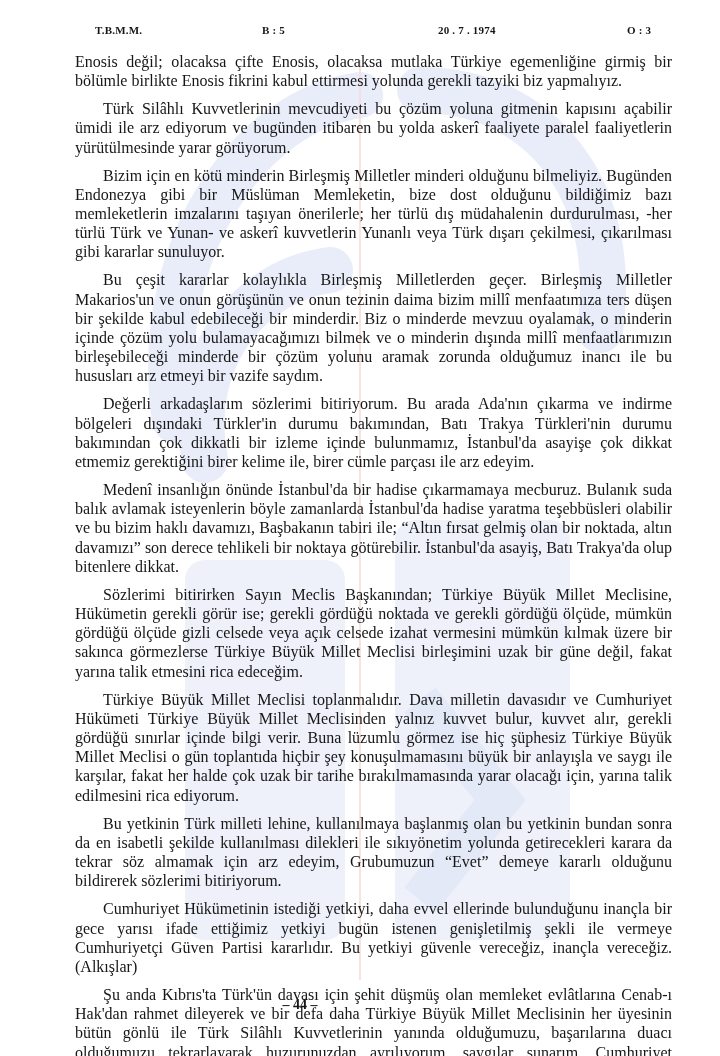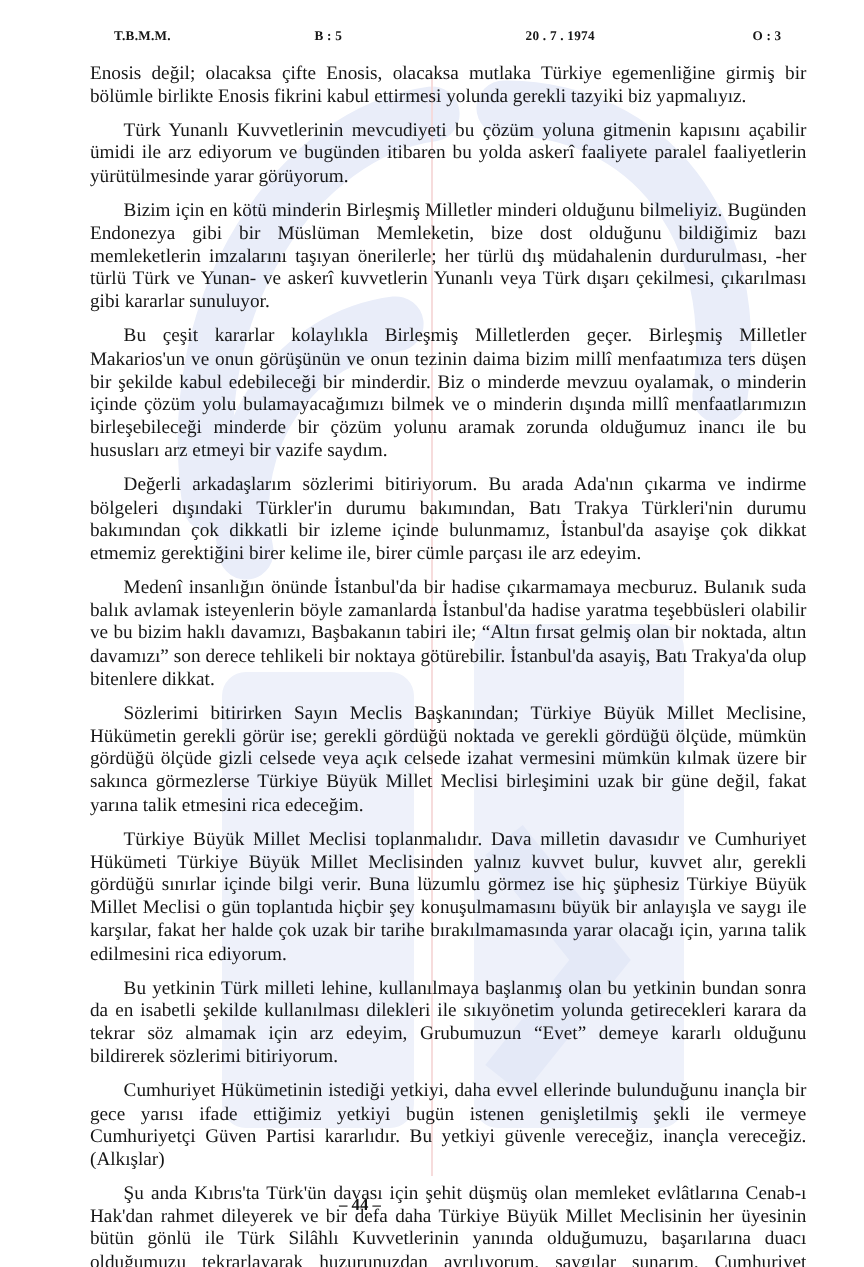--- a/index.html
+++ b/index.html
@@ -52,21 +52,21 @@
 <div class="page">
   <div class="header">
     <span class="h-left">T.B.M.M.</span>
     <span class="h-sess">B : 5</span>
     <span class="h-date">20 . 7 . 1974</span>
     <span class="h-right">O : 3</span>
   </div>
 
   <div class="body-text">
     <p>Enosis değil; olacaksa çifte Enosis, olacaksa mutlaka Türkiye egemenliğine girmiş bir bölümle birlikte Enosis fikrini kabul ettirmesi yolunda gerekli tazyiki biz yapmalıyız.</p>
-    <p class="indent">Türk Yunanlı Kuvvetlerinin mevcudiyeti bu çözüm yoluna gitmenin kapısını açabilir ümidi ile arz ediyorum ve bugünden itibaren bu yolda askerî faaliyete paralel faaliyetlerin yürütülmesinde yarar görüyorum.</p>
+    <p class="indent">Türk Silâhlı Kuvvetlerinin mevcudiyeti bu çözüm yoluna gitmenin kapısını açabilir ümidi ile arz ediyorum ve bugünden itibaren bu yolda askerî faaliyete paralel faaliyetlerin yürütülmesinde yarar görüyorum.</p>
     <p class="indent">Bizim için en kötü minderin Birleşmiş Milletler minderi olduğunu bilmeliyiz. Bugünden Endonezya gibi bir Müslüman Memleketin, bize dost olduğunu bildiğimiz bazı memleketlerin imzalarını taşıyan önerilerle; her türlü dış müdahalenin durdurulması, -her türlü Türk ve Yunan- ve askerî kuvvetlerin Yunanlı veya Türk dışarı çekilmesi, çıkarılması gibi kararlar sunuluyor.</p>
     <p class="indent">Bu çeşit kararlar kolaylıkla Birleşmiş Milletlerden geçer. Birleşmiş Milletler Makarios'un ve onun görüşünün ve onun tezinin daima bizim millî menfaatımıza ters düşen bir şekilde kabul edebileceği bir minderdir. Biz o minderde mevzuu oyalamak, o minderin içinde çözüm yolu bulamayacağımızı bilmek ve o minderin dışında millî menfaatlarımızın birleşebileceği minderde bir çözüm yolunu aramak zorunda olduğumuz inancı ile bu hususları arz etmeyi bir vazife saydım.</p>
     <p class="indent">Değerli arkadaşlarım sözlerimi bitiriyorum. Bu arada Ada'nın çıkarma ve indirme bölgeleri dışındaki Türkler'in durumu bakımından, Batı Trakya Türkleri'nin durumu bakımından çok dikkatli bir izleme içinde bulunmamız, İstanbul'da asayişe çok dikkat etmemiz gerektiğini birer kelime ile, birer cümle parçası ile arz edeyim.</p>
     <p class="indent">Medenî insanlığın önünde İstanbul'da bir hadise çıkarmamaya mecburuz. Bulanık suda balık avlamak isteyenlerin böyle zamanlarda İstanbul'da hadise yaratma teşebbüsleri olabilir ve bu bizim haklı davamızı, Başbakanın tabiri ile; “Altın fırsat gelmiş olan bir noktada, altın davamızı” son derece tehlikeli bir noktaya götürebilir. İstanbul'da asayiş, Batı Trakya'da olup bitenlere dikkat.</p>
     <p class="indent">Sözlerimi bitirirken Sayın Meclis Başkanından; Türkiye Büyük Millet Meclisine, Hükümetin gerekli görür ise; gerekli gördüğü noktada ve gerekli gördüğü ölçüde, mümkün gördüğü ölçüde gizli celsede veya açık celsede izahat vermesini mümkün kılmak üzere bir sakınca görmezlerse Türkiye Büyük Millet Meclisi birleşimini uzak bir güne değil, fakat yarına talik etmesini rica edeceğim.</p>
     <p class="indent">Türkiye Büyük Millet Meclisi toplanmalıdır. Dava milletin davasıdır ve Cumhuriyet Hükümeti Türkiye Büyük Millet Meclisinden yalnız kuvvet bulur, kuvvet alır, gerekli gördüğü sınırlar içinde bilgi verir. Buna lüzumlu görmez ise hiç şüphesiz Türkiye Büyük Millet Meclisi o gün toplantıda hiçbir şey konuşulmamasını büyük bir anlayışla ve saygı ile karşılar, fakat her halde çok uzak bir tarihe bırakılmamasında yarar olacağı için, yarına talik edilmesini rica ediyorum.</p>
     <p class="indent">Bu yetkinin Türk milleti lehine, kullanılmaya başlanmış olan bu yetkinin bundan sonra da en isabetli şekilde kullanılması dilekleri ile sıkıyönetim yolunda getirecekleri karara da tekrar söz almamak için arz edeyim, Grubumuzun “Evet” demeye kararlı olduğunu bildirerek sözlerimi bitiriyorum.</p>
     <p class="indent">Cumhuriyet Hükümetinin istediği yetkiyi, daha evvel ellerinde bulunduğunu inançla bir gece yarısı ifade ettiğimiz yetkiyi bugün istenen genişletilmiş şekli ile vermeye Cumhuriyetçi Güven Partisi kararlıdır. Bu yetkiyi güvenle vereceğiz, inançla vereceğiz. (Alkışlar)</p>
     <p class="indent">Şu anda Kıbrıs'ta Türk'ün davası için şehit düşmüş olan memleket evlâtlarına Cenab-ı Hak'dan rahmet dileyerek ve bir defa daha Türkiye Büyük Millet Meclisinin her üyesinin bütün gönlü ile Türk Silâhlı Kuvvetlerinin yanında olduğumuzu, başarılarına duacı olduğumuzu tekrarlayarak huzurunuzdan ayrılıyorum, saygılar sunarım, Cumhuriyet Hükümetine başarılar dilerim. (Alkışlar)</p>
     <p class="speaker">BAŞKAN – Teşekkür fikrini Sayın Feyzioğlu.</p>

